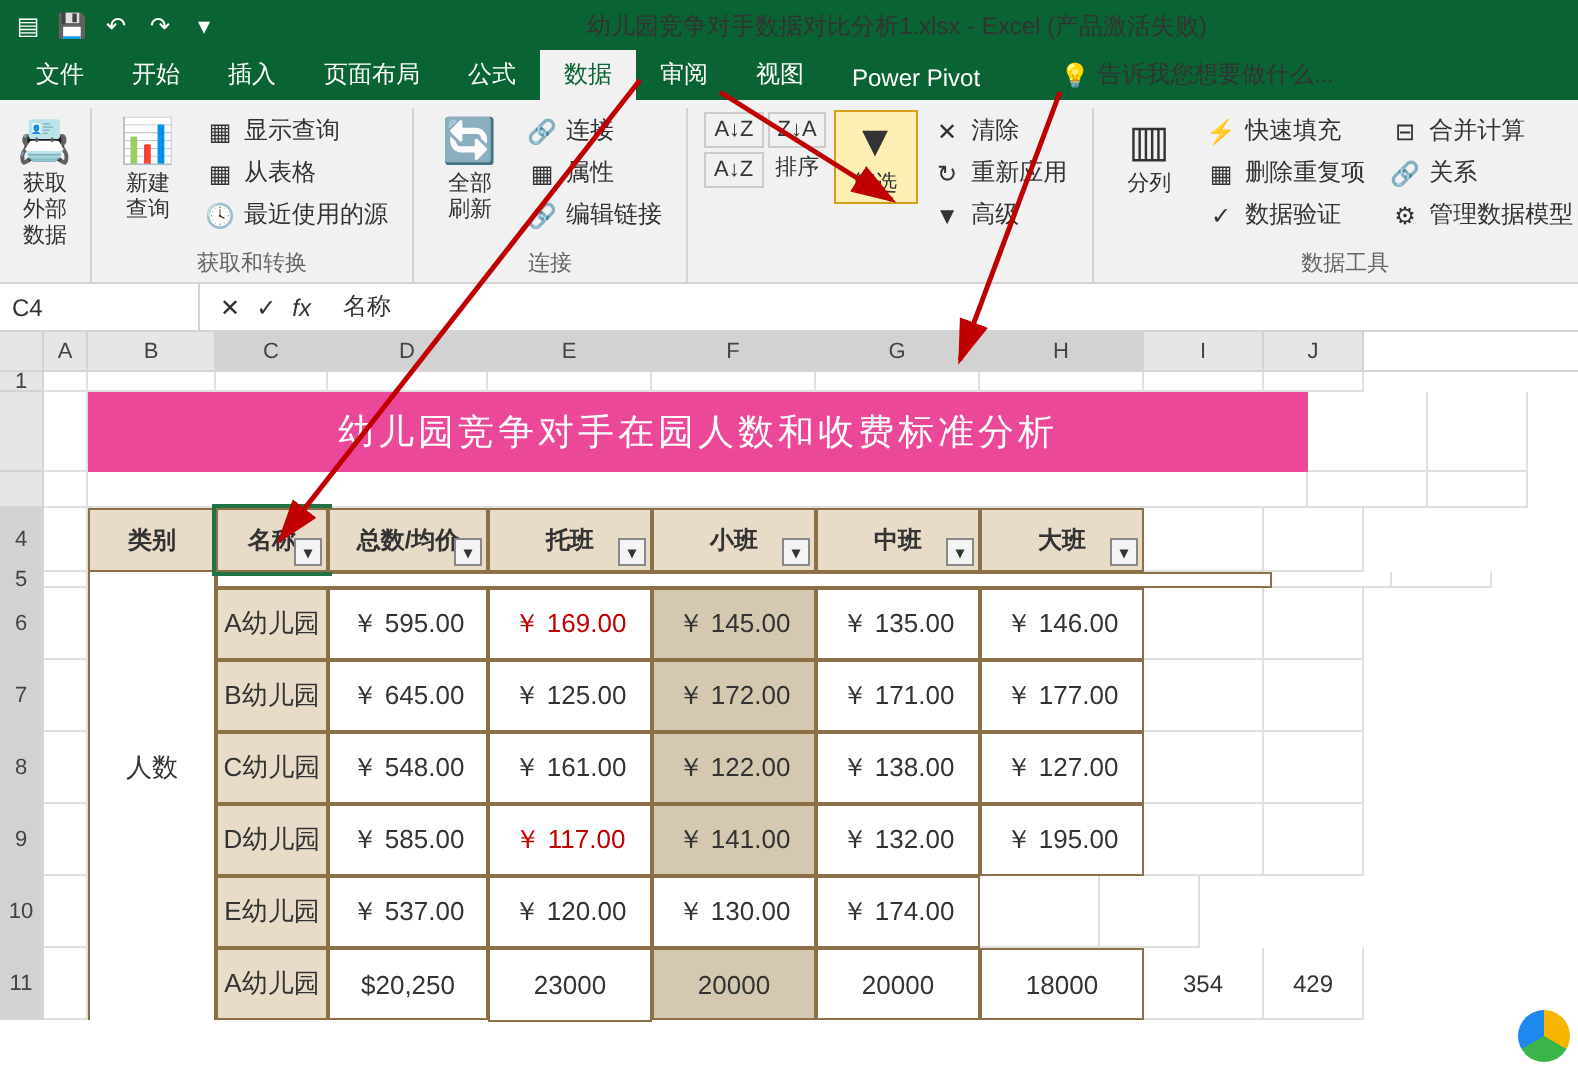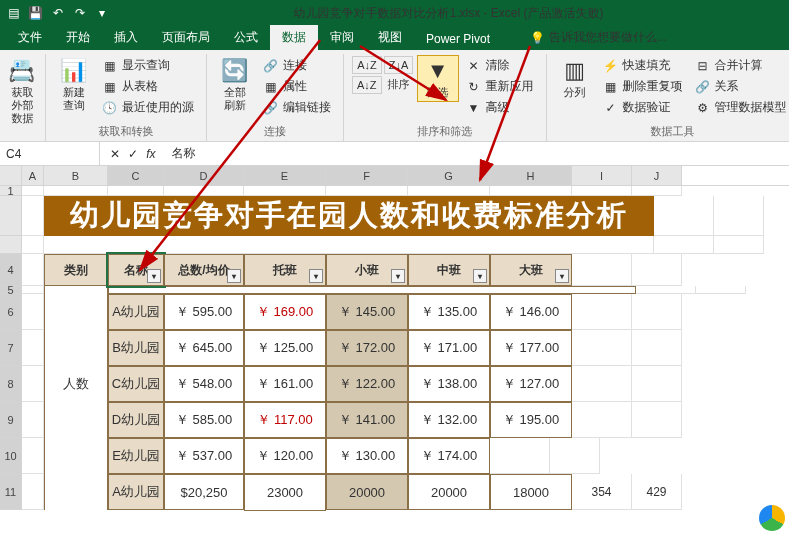--- a/index.html
+++ b/index.html
@@ -29,21 +29,21 @@
 .fb-input{flex:1;padding:0 6px;font-size:12px}
 .sheet{position:relative;background:#fff}
 .col-headers{display:flex;height:20px;border-bottom:1px solid #d4d4d4}
 .corner{width:22px;border-right:1px solid #d4d4d4;background:#e6e6e6}
 .ch{border-right:1px solid #d4d4d4;background:#e6e6e6;text-align:center;line-height:20px;font-size:11px;color:#444}
 .ch.sel{background:#d2d2d2}
 .row{display:flex}
 .rh{width:22px;border-right:1px solid #d4d4d4;border-bottom:1px solid #d4d4d4;background:#e6e6e6;text-align:center;font-size:11px;color:#444;display:flex;align-items:center;justify-content:center}
 .rh.sel{background:#d2d2d2}
 .cell{border-right:1px solid #e0e0e0;border-bottom:1px solid #e0e0e0}
-.banner{background:#a16207;color:#fff;font-size:29px;font-weight:bold;display:flex;align-items:center;justify-content:center;letter-spacing:2px}
+.banner{background:#ec4899;color:#fff;font-size:18px;font-weight:normal;display:flex;align-items:center;justify-content:center;letter-spacing:2px}
 .th{background:#e8dcc8;border:1px solid #8b6f47;text-align:center;font-weight:bold;display:flex;align-items:center;justify-content:center;position:relative;font-size:13px}
 .th .fdrop{position:absolute;right:2px;bottom:2px;width:14px;height:14px;border:1px solid #888;background:#f4f4f4;display:flex;align-items:center;justify-content:center;font-size:8px;cursor:pointer}
 .td{border:1px solid #8b6f47;text-align:left;display:flex;align-items:center;justify-content:center;font-size:13px}
 .td.name{background:#e8dcc8}
 .td.red{color:#c00000}
 .td.hl{background:#d4c8b0}
 .watermark{position:absolute;right:4px;bottom:2px;display:flex;align-items:center;gap:4px}
 .watermark .logo{width:26px;height:26px;border-radius:50%;background:conic-gradient(#f7b500 0 120deg,#3bb54a 120deg 240deg,#1e87f0 240deg 360deg)}
 .watermark .txt{display:flex;flex-direction:column;line-height:1}
 .watermark .t1{font-size:15px;color:#1e87f0;font-weight:bold}
@@ -172,21 +172,20 @@
         <div class="small-btn">
             <span class="ic">↻</span>
             <span>重新应用</span>
           </div>
         <div class="small-btn">
             <span class="ic">▼</span>
             <span>高级</span>
           </div>
       </div>
     </div>
-    <div class="group-label">排序和筛选</div>
   </div>
 
   <div class="group">
     <div class="group-body">
       <div class="big-btn">
         <span class="ic">▥</span>
         <span class="lbl">分列</span>
       </div>
       <div class="small-list">
         <div class="small-btn">

